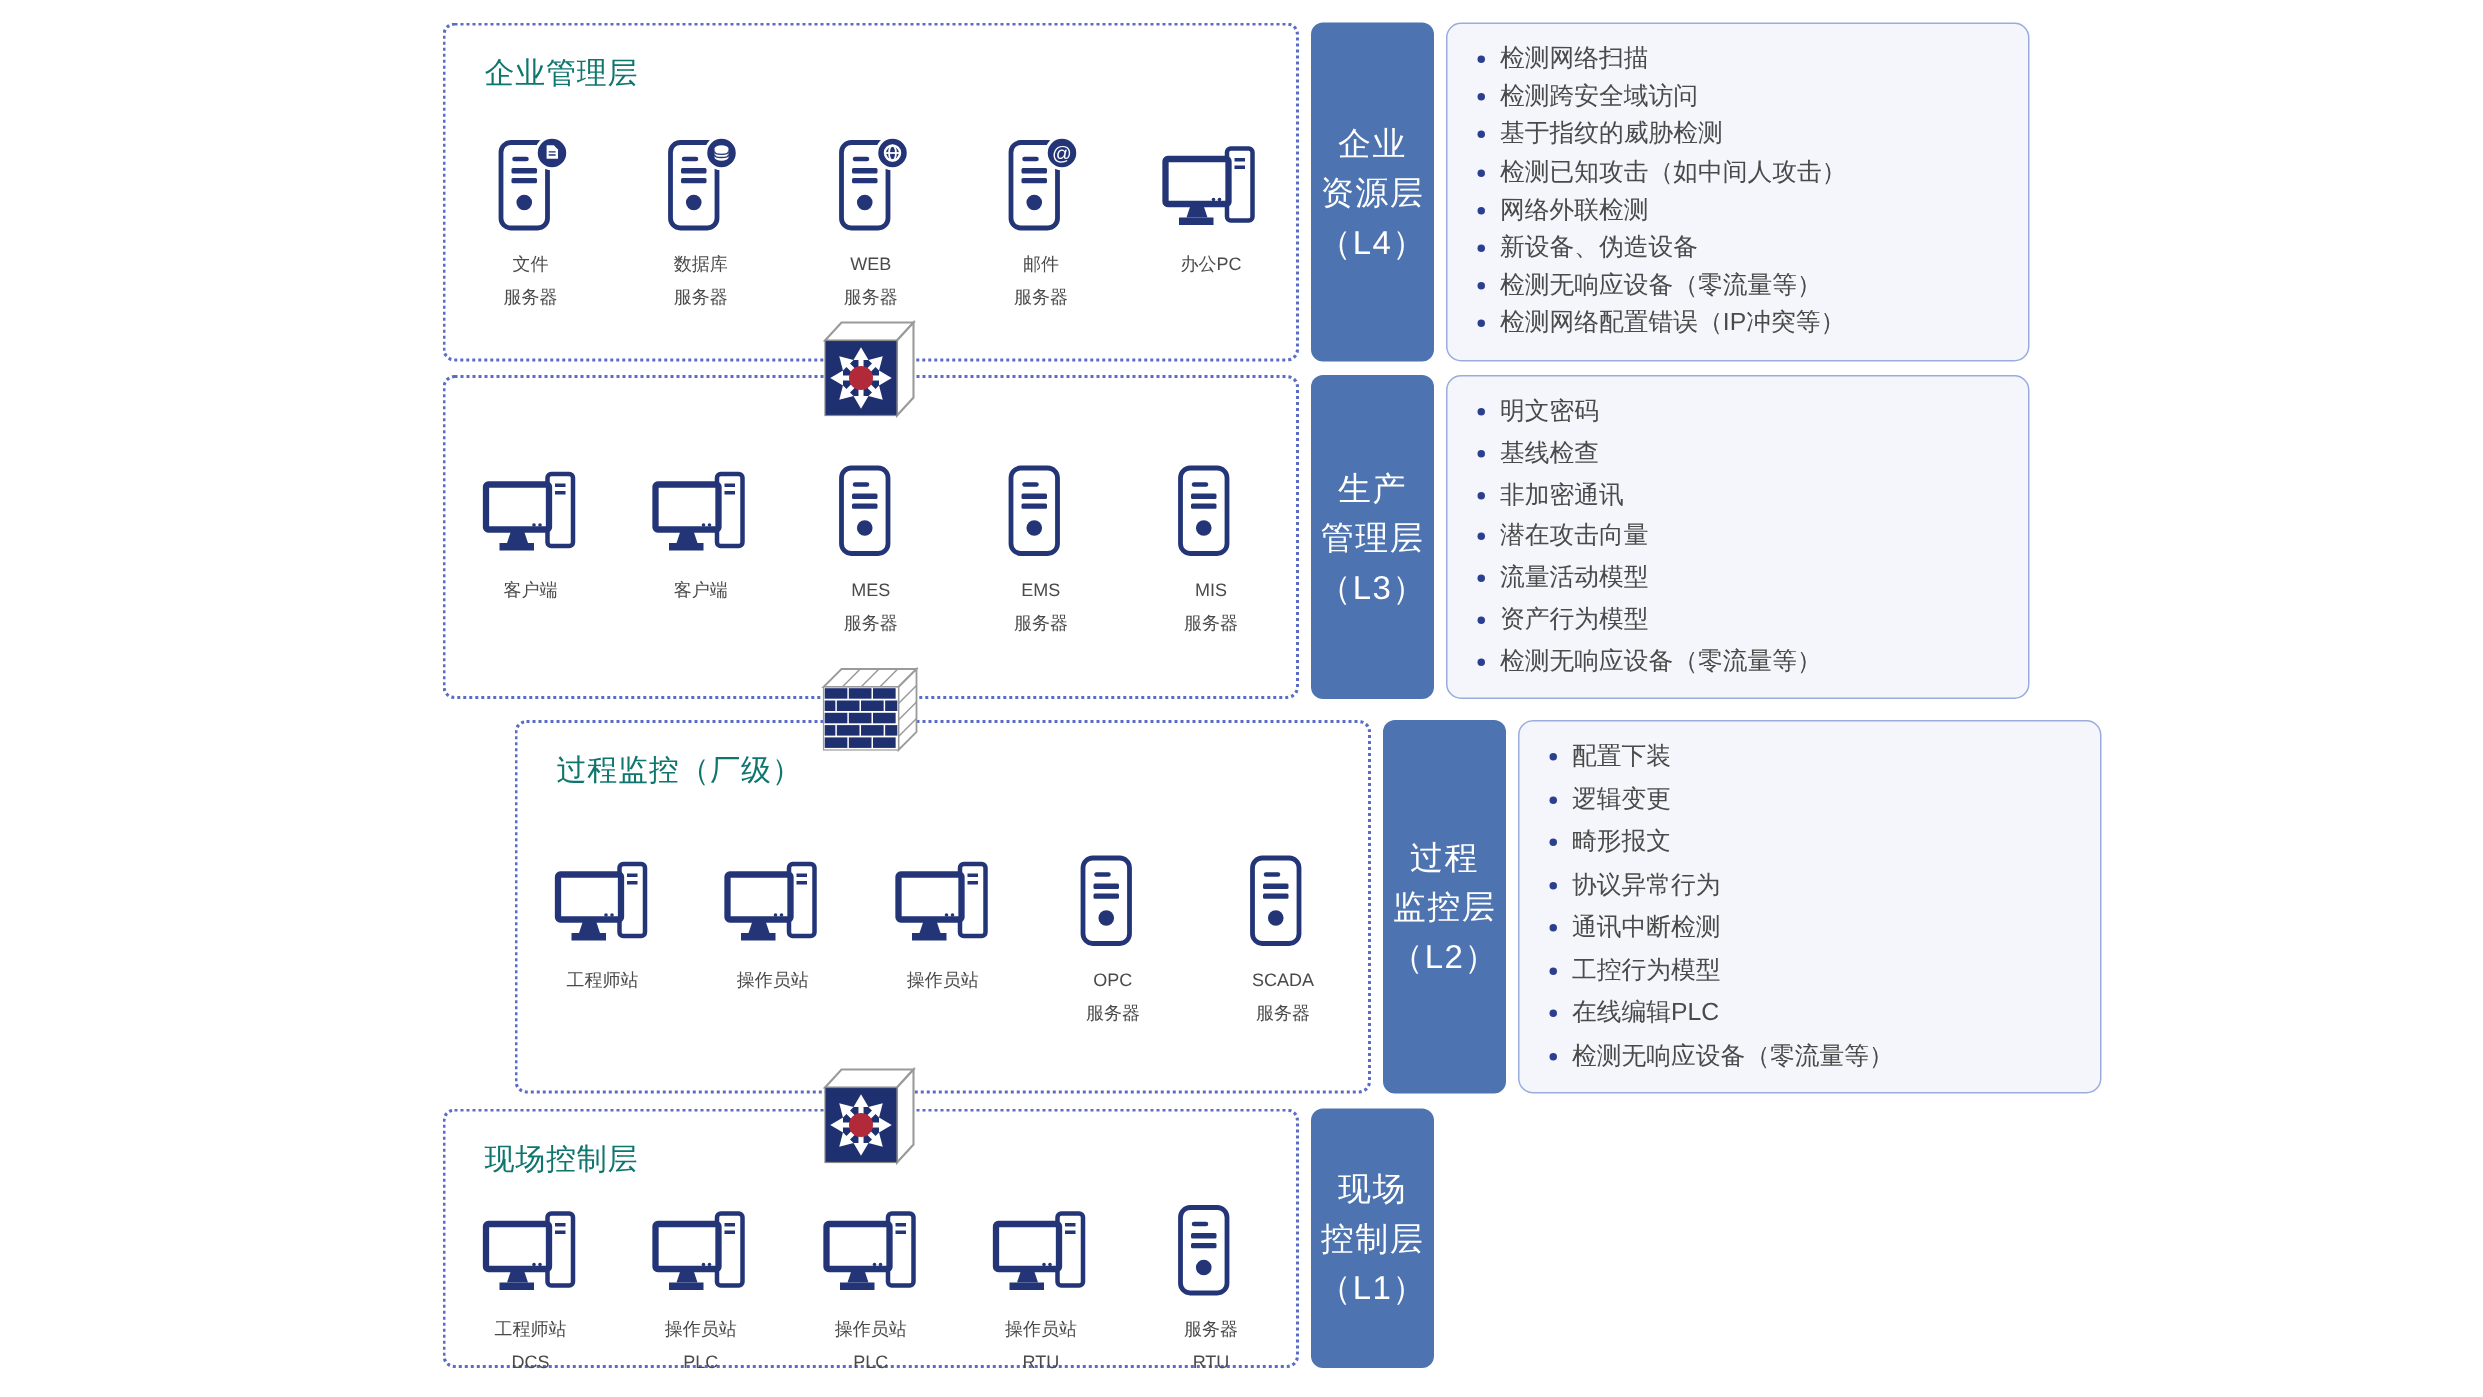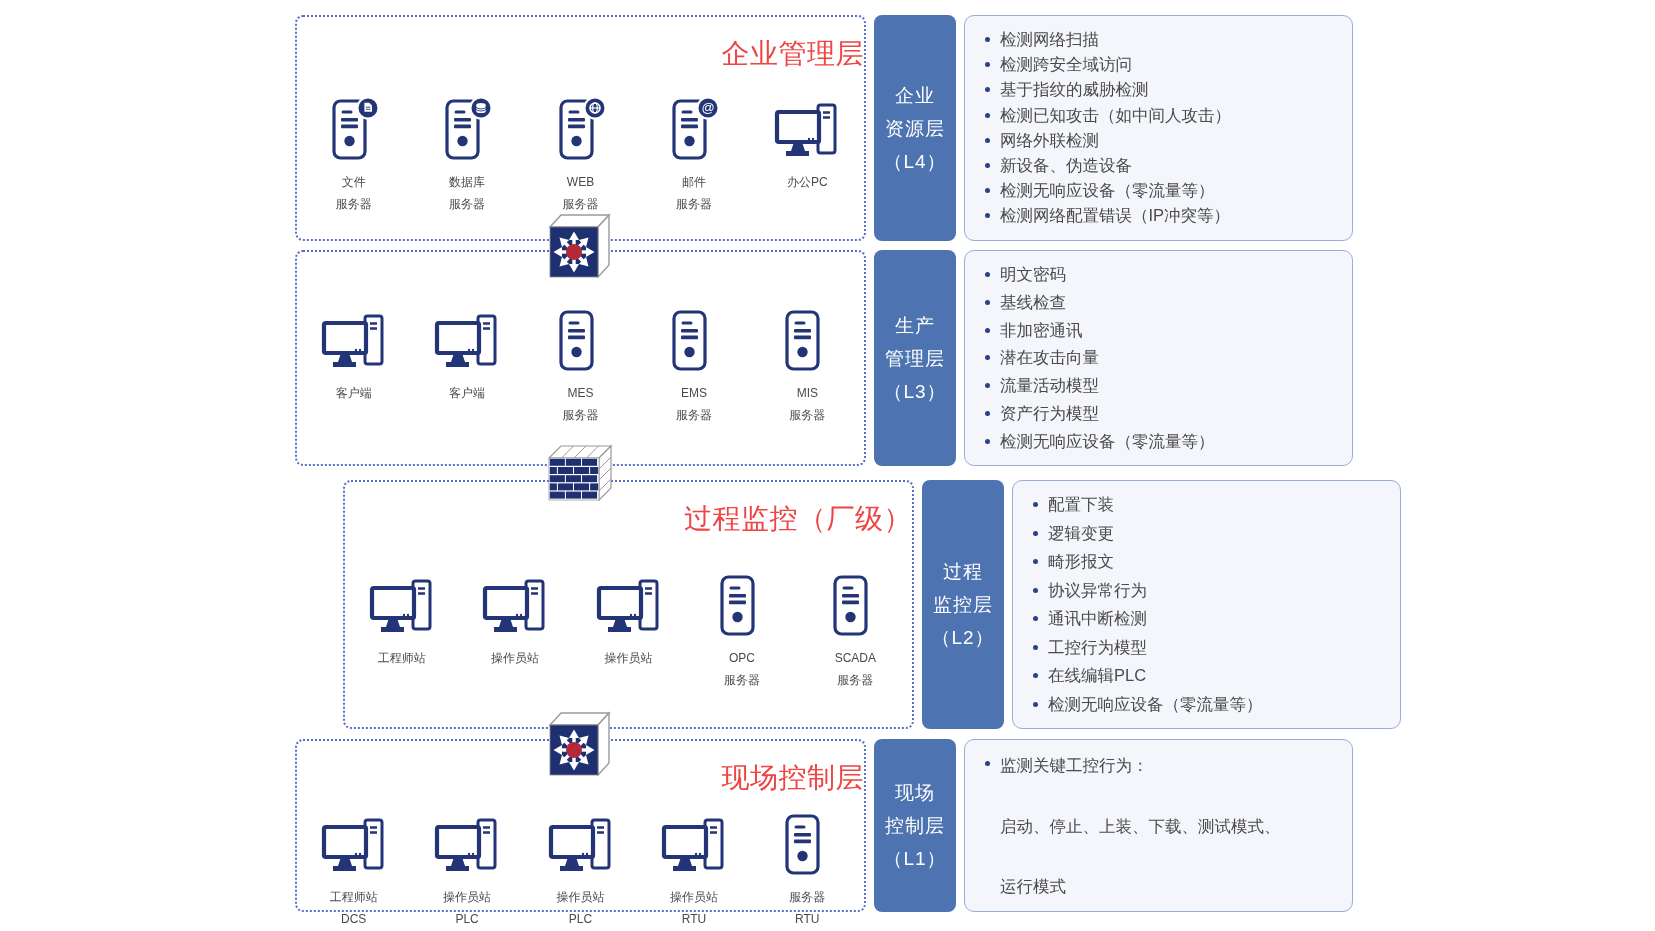--- a/index.html
+++ b/index.html
@@ -10,31 +10,31 @@
   .row{position:absolute;left:0;right:0;}
   .row0{top:15px;height:226px;}
   .row1{top:250px;height:216px;}
   .row2{top:480px;height:249px;margin-left:48px;}
   .row3{top:739px;height:173px;}
 
   
   .zone-box{position:absolute;left:295px;width:571px;top:0;bottom:0;box-sizing:border-box;
     border:2px dotted #5b6cc7;border-radius:8px;display:flex;flex-direction:column;
     padding:18px 0 14px 0;background:#ffffff;}
-  .zone-title{font-size:28px;color:#ef4444;padding-left:26px;letter-spacing:.5px;text-align:right;}
+  .zone-title{font-size:20px;color:#0f766e;padding-left:26px;letter-spacing:.5px;}
   .devices{flex:1;display:flex;align-items:center;}
   .device{flex:1;display:flex;flex-direction:column;align-items:center;}
   .icon-wrap{height:80px;display:flex;align-items:flex-end;justify-content:center;}
   .dev-label{margin-top:9px;height:46px;text-align:center;font-size:12px;line-height:22px;color:#4a4a4a;}
   .dev-label span{display:block;}
 
   
   .level-pill{position:absolute;left:874px;width:82px;top:0;bottom:0;background:#4d73b0;
     border-radius:8px;display:flex;flex-direction:column;justify-content:center;align-items:center;
-    color:#ffffff;font-size:19px;line-height:33px;font-weight:500;letter-spacing:1px;}
+    color:#ffffff;font-size:22px;line-height:33px;font-weight:500;letter-spacing:1px;}
 
   
   .info-box{position:absolute;left:964px;width:389px;top:0;bottom:0;box-sizing:border-box;
     background:#f4f6fb;border:1.5px solid #9aabdc;border-radius:10px;
     display:flex;flex-direction:column;justify-content:space-between;padding:12px 10px 12px 18px;}
   .info-item{display:flex;align-items:flex-start;line-height:23.5px;font-size:16.5px;color:#4a4a4a;}
   .row3 .info-item{line-height:26px;}
   .dot{flex:none;width:5px;height:5px;border-radius:50%;background:#2b3f8f;margin:9px 10px 0 2px;}
   .dot.hidden{visibility:hidden;}
 
@@ -513,34 +513,20 @@
                 <span>服务器</span>
                 <span>RTU</span>
               </div>
             </div>
           </div>
         </div>
         <div class="level-pill">
           <span>现场</span>
           <span>控制层</span>
           <span>（L1）</span>
-        </div>
-        <div class="info-box">
-          <div class="info-item">
-            <span class="dot"></span>
-            <span class="info-text">监测关键工控行为：</span>
-          </div>
-          <div class="info-item">
-            <span class="dot hidden"></span>
-            <span class="info-text">启动、停止、上装、下载、测试模式、</span>
-          </div>
-          <div class="info-item">
-            <span class="dot hidden"></span>
-            <span class="info-text">运行模式</span>
-          </div>
         </div>
       </div>
     </div>
   <div id="connectors">
       <div class="connector conn0"><svg width="66" height="70" viewBox="0 0 66 70">
           <polygon points="4,16 15,4 63,4 52,16" fill="#fff" stroke="#9a9a9a" stroke-width="1.4"></polygon>
           <polygon points="52,16 63,4 63,54 52,66" fill="#fff" stroke="#9a9a9a" stroke-width="1.4"></polygon>
           <rect x="4" y="16" width="48" height="50" fill="#1e3070" stroke="#8a8a8a" stroke-width="0.8"></rect>
           <g transform="translate(28,41)">
             <g transform="rotate(0)">

